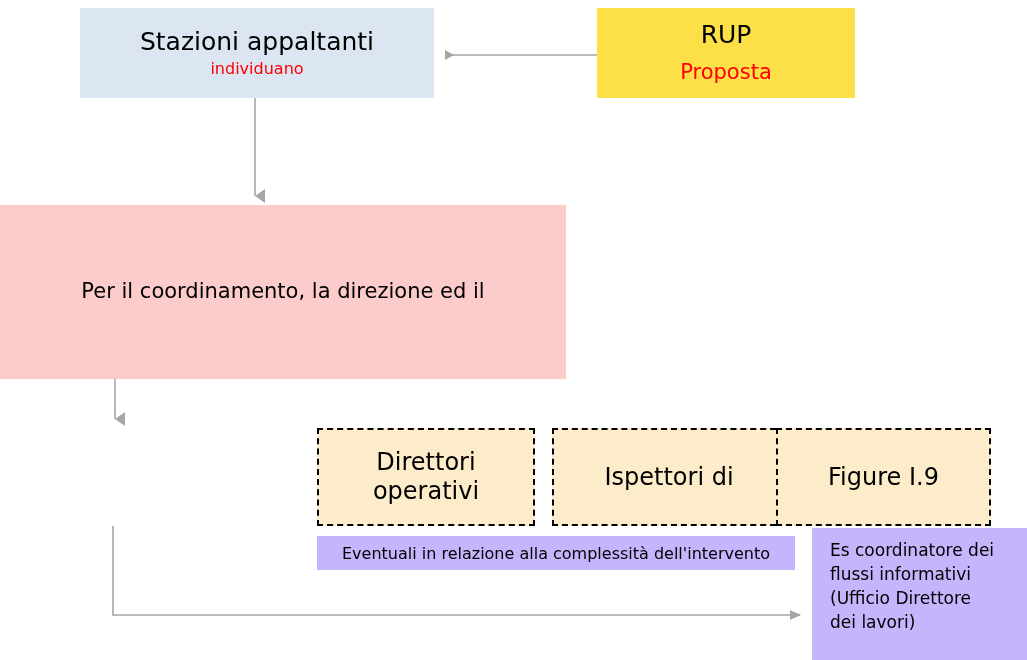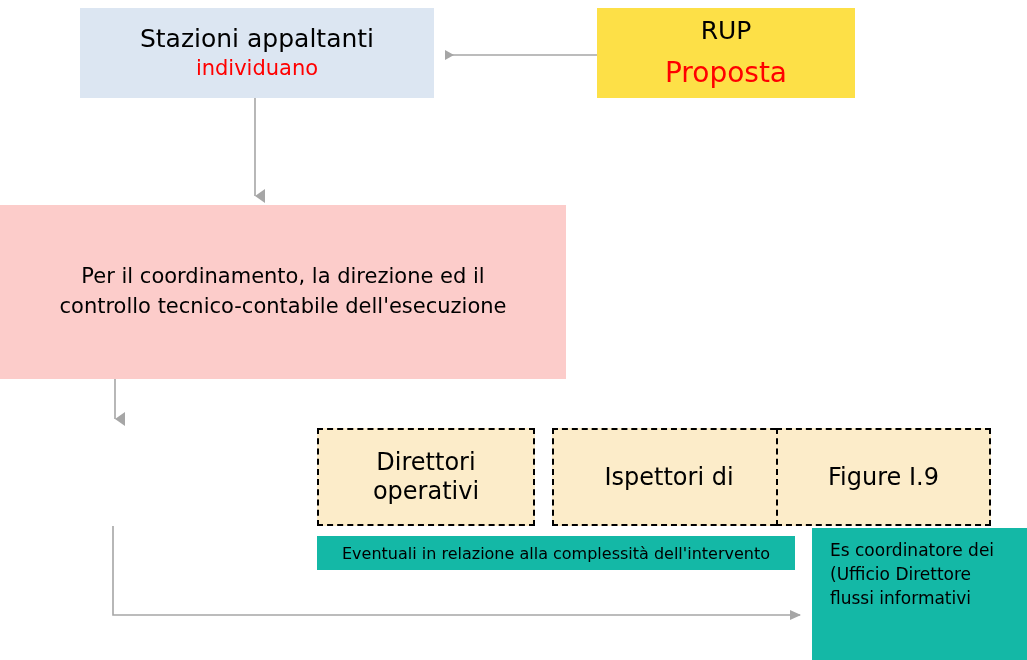--- a/index.html
+++ b/index.html
@@ -34,33 +34,33 @@
   }
 
   
   #node-stazioni {
     left: 80px; top: 8px; width: 354px; height: 90px;
     background: #dce6f2;
     font-size: 25px;
   }
   #node-stazioni .sub {
     color: #ff0000;
-    font-size: 21px;
+    font-size: 16px;
     margin-top: 2px;
   }
 
   
   #node-rup {
     left: 597px; top: 8px; width: 258px; height: 90px;
     background: #fde047;
     font-size: 25px;
   }
   #node-rup .sub {
     color: #ff0000;
-    font-size: 28px;
+    font-size: 21px;
     margin-top: 10px;
   }
 
   
   #node-coordinamento {
     left: 0px; top: 205px; width: 566px; height: 174px;
     background: #fcccca;
     font-size: 21px;
     line-height: 1.42;
   }
@@ -83,21 +83,21 @@
   }
   #node-figure {
     left: 776px; width: 215px;
     border: 2px dashed #000000;
   }
 
   
   .caption {
     position: absolute;
     box-sizing: border-box;
-    background: #14b8a6;
+    background: #c4b5fd;
     color: #000000;
   }
   #caption-eventuali {
     left: 317px; top: 536px; width: 478px; height: 34px;
     display: flex; align-items: center; justify-content: center;
     font-size: 16px;
     white-space: nowrap;
   }
   #caption-coordinatore {
     left: 812px; top: 528px; width: 215px; height: 132px;
@@ -156,21 +156,20 @@
     <span class="ln sub">individuano</span>
   </div>
 
   <div class="node" id="node-rup">
     <span class="ln">RUP</span>
     <span class="ln sub">Proposta</span>
   </div>
 
   <div class="node" id="node-coordinamento">
     <span class="ln">Per il coordinamento, la direzione ed il</span>
-    <span class="ln">controllo tecnico-contabile dell'esecuzione</span>
   </div>
 
 
   <div class="node row-box" id="node-direttori-operativi">
     <span class="ln">Direttori</span>
     <span class="ln">operativi</span>
   </div>
 
   <div class="node row-box" id="node-ispettori-cantiere">
     <span class="ln">Ispettori di</span>
@@ -179,17 +178,18 @@
   <div class="node row-box" id="node-figure">
     <span class="ln">Figure I.9</span>
   </div>
 
   <div class="caption" id="caption-eventuali">
     <span>Eventuali in relazione alla complessità dell'intervento</span>
   </div>
 
   <div class="caption" id="caption-coordinatore">
     <span class="ln">Es coordinatore dei</span>
+    <span class="ln">flussi informativi</span>
     <span class="ln">(Ufficio Direttore</span>
-    <span class="ln">flussi informativi</span>
+    <span class="ln">dei lavori)</span>
   </div>
 
 </div>
 
 </body></html>

